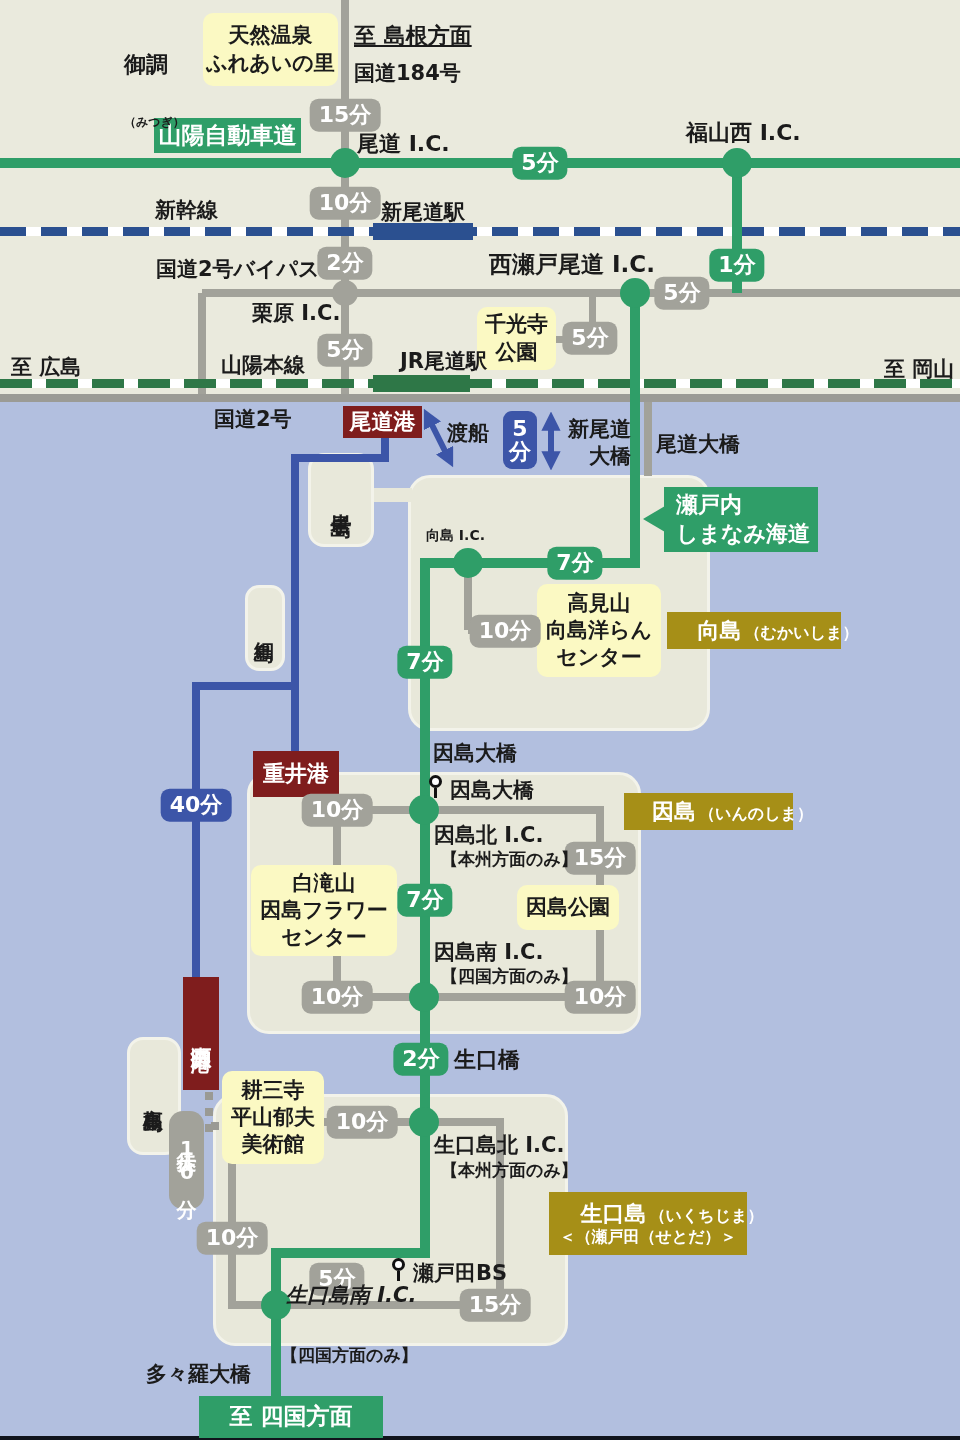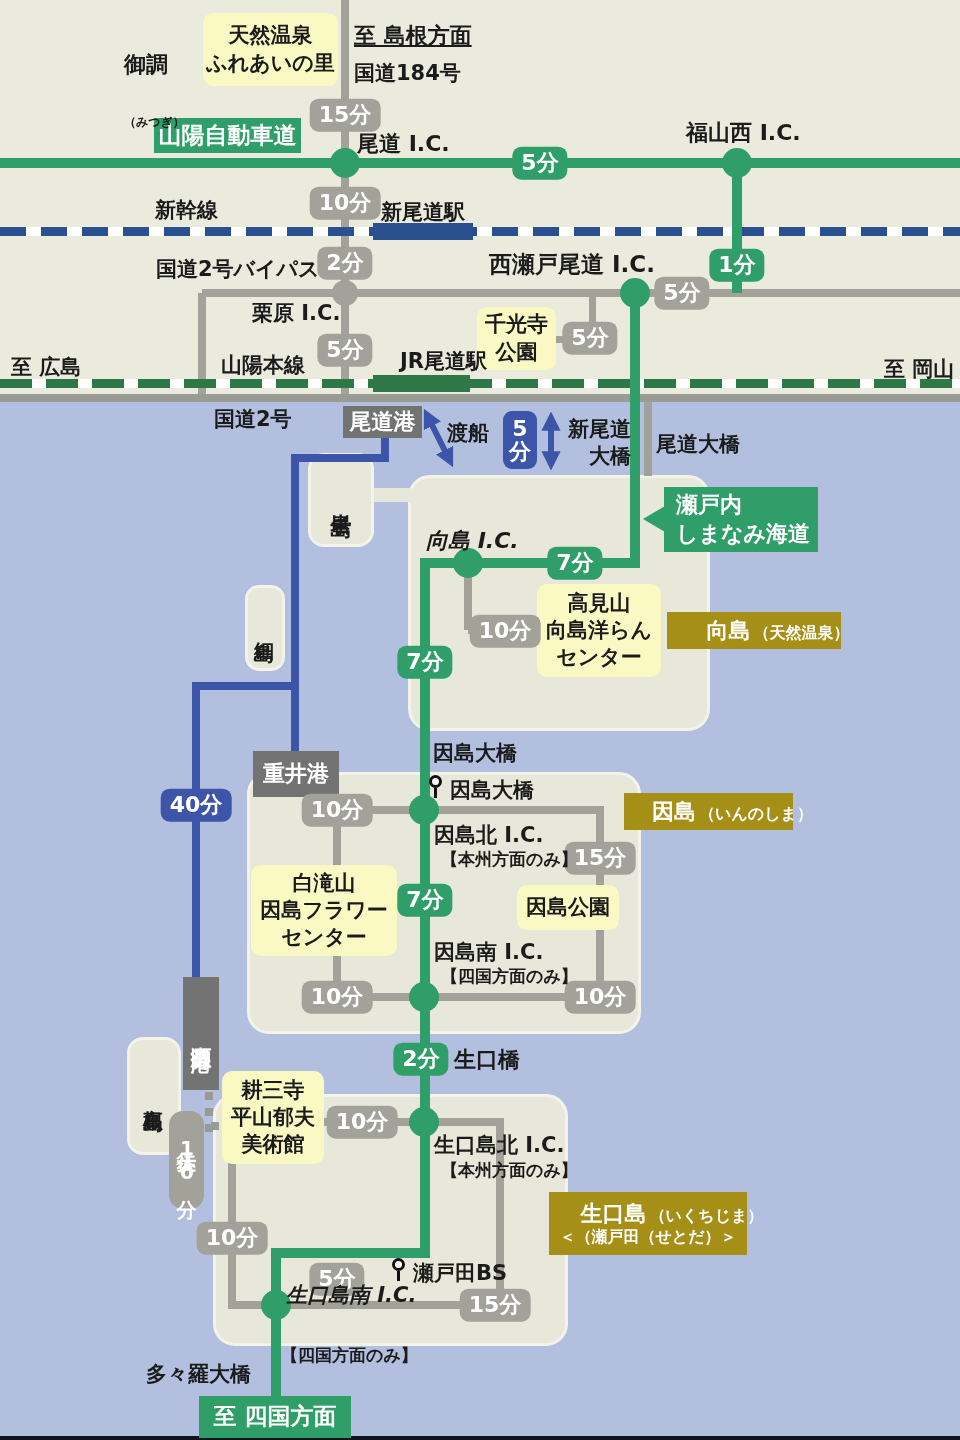--- a/index.html
+++ b/index.html
@@ -28,21 +28,21 @@
         justify-content:center;text-align:center;line-height:1.05;}
   .lbl{position:absolute;color:#1b1b1b;font-weight:600;white-space:pre-line;line-height:1.28;font-size:21px;}
   .lbl.small{font-size:17px;font-weight:600;}
   .ybox{position:absolute;background:#fbf9c3;border-radius:10px;display:flex;align-items:center;justify-content:center;
         text-align:center;color:#1b1b1b;font-weight:600;font-size:21px;line-height:1.3;white-space:pre-line;}
   .olive{position:absolute;background:#a68f17;color:#fff;display:flex;align-items:center;justify-content:center;
          font-weight:700;white-space:nowrap;flex-direction:column;line-height:1.25;}
   .olive .mainrow{display:flex;align-items:baseline;gap:3px;padding-left:48px;}
   .glabel{position:absolute;background:#2f9e68;color:#fff;font-weight:700;display:flex;align-items:center;
           justify-content:center;white-space:pre-line;line-height:1.3;}
-  .port{position:absolute;background:#737373;color:#fff;font-weight:700;font-size:22px;display:flex;
+  .port{position:absolute;background:#7f1d1d;color:#fff;font-weight:700;font-size:22px;display:flex;
         align-items:center;justify-content:center;}
   .tri-left{position:absolute;width:0;height:0;border-top:13px solid transparent;border-bottom:13px solid transparent;
             border-right:22px solid #2f9e68;}
   .busstop{position:absolute;width:14px;height:26px;}
   .bs-c{width:13px;height:13px;border:3px solid #111;background:#fff;border-radius:50%;box-sizing:border-box;}
   .bs-s{width:3px;height:10px;background:#111;margin-left:5px;}
   .dotline{position:absolute;}
 </style>
 </head>
 <body>
@@ -131,26 +131,26 @@
 センター</div>
   <div class="ybox" style="left:517px;top:885px;width:102px;height:45px;">因島公園</div>
   <div class="ybox" style="left:222px;top:1071px;width:102px;height:93px;">耕三寺
 平山郁夫
 美術館</div>
 
   <div class="glabel" style="left:154px;top:118px;width:147px;height:35px;font-size:23px;">山陽自動車道</div>
   <div class="tri-left" style="left:643px;top:506px;"></div>
   <div class="glabel" style="left:664px;top:487px;width:154px;height:65px;font-size:22px;justify-content:flex-start;padding-left:12px;box-sizing:border-box;">瀬戸内
 しまなみ海道</div>
-  <div class="glabel" style="left:199px;top:1396px;width:152px;height:42px;font-size:23px;">至 四国方面</div>
+  <div class="glabel" style="left:199px;top:1396px;width:184px;height:42px;font-size:23px;">至 四国方面</div>
 
   <div class="olive" style="left:667px;top:612px;width:174px;height:37px;">
     <span class="mainrow">
         <span style="font-size:22px;">向島</span>
-        <span style="font-size:16px;">（天然温泉）</span>
+        <span style="font-size:16px;">（むかいしま）</span>
       </span>
   </div>
   <div class="olive" style="left:624px;top:793px;width:169px;height:37px;">
     <span class="mainrow">
         <span style="font-size:22px;">因島</span>
         <span style="font-size:16px;">（いんのしま）</span>
       </span>
   </div>
   <div class="olive" style="left:549px;top:1192px;width:198px;height:63px;">
     <span class="mainrow">
@@ -233,21 +233,21 @@
   <div class="lbl" style="left:489px;top:250px;font-size:23px;">西瀬戸尾道 I.C.</div>
   <div class="lbl" style="left:11px;top:354px;">至 広島</div>
   <div class="lbl" style="left:221px;top:352px;">山陽本線</div>
   <div class="lbl" style="left:400px;top:348px;">JR尾道駅</div>
   <div class="lbl" style="left:884px;top:356px;">至 岡山</div>
   <div class="lbl" style="left:214px;top:406px;">国道2号</div>
   <div class="lbl" style="left:447px;top:420px;">渡船</div>
   <div class="lbl" style="left:563px;top:416px;width:68px;text-align:right;">新尾道
 大橋</div>
   <div class="lbl" style="left:656px;top:431px;">尾道大橋</div>
-  <div class="lbl" style="left:426px;top:527px;font-size:22px;font-style:italic;">向島 I.C.</div>
+  <div class="lbl" style="left:426px;top:527px;font-size:14px;">向島 I.C.</div>
   <div class="lbl" style="left:433px;top:740px;">因島大橋</div>
   <div class="lbl" style="left:434px;top:822px;">因島北 I.C.</div>
   <div class="lbl small" style="left:441px;top:849px;">【本州方面のみ】</div>
   <div class="lbl" style="left:434px;top:939px;">因島南 I.C.</div>
   <div class="lbl small" style="left:441px;top:966px;">【四国方面のみ】</div>
   <div class="lbl" style="left:454px;top:1046px;font-size:22px;">生口橋</div>
   <div class="lbl" style="left:434px;top:1132px;">生口島北 I.C.</div>
   <div class="lbl small" style="left:441px;top:1160px;">【本州方面のみ】</div>
   <div class="lbl" style="left:286px;top:1282px;font-style:italic;">生口島南 I.C.</div>
   <div class="lbl small" style="left:281px;top:1345px;">【四国方面のみ】</div>

